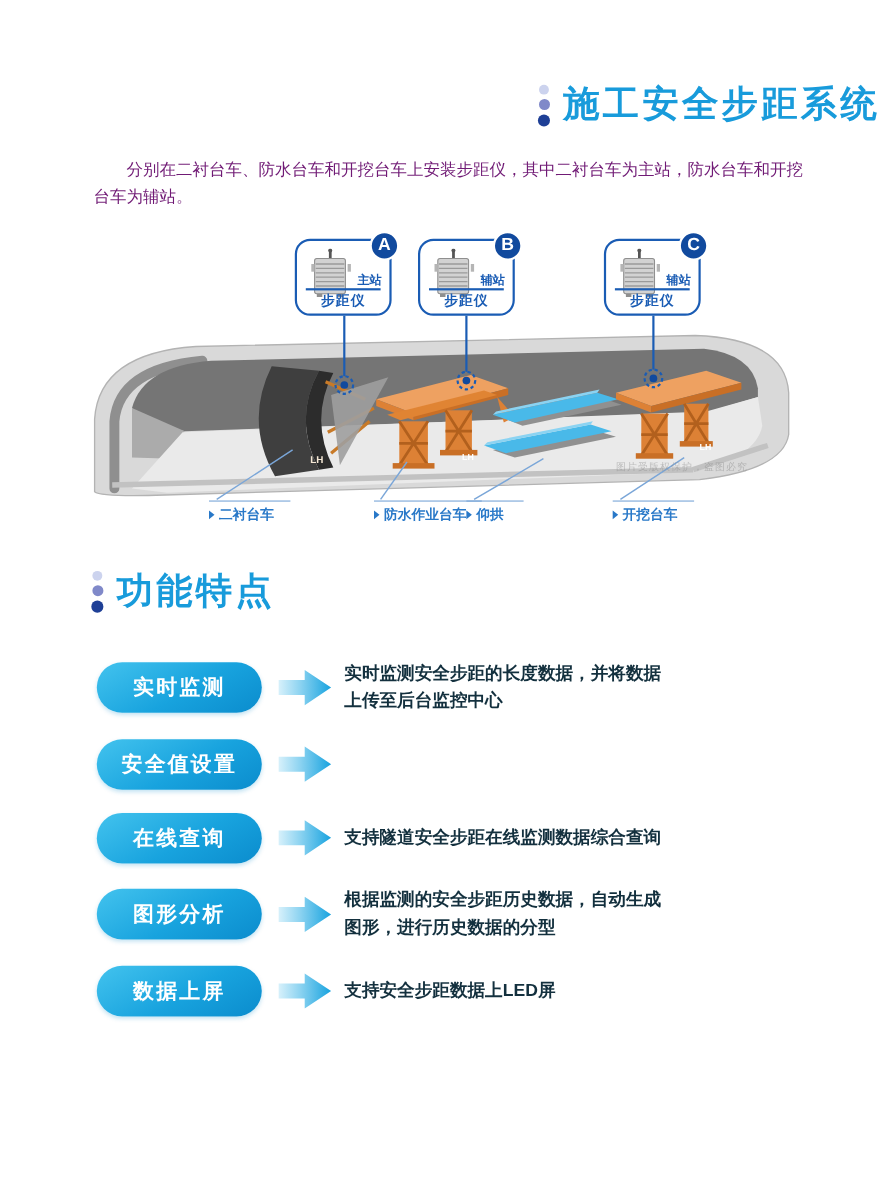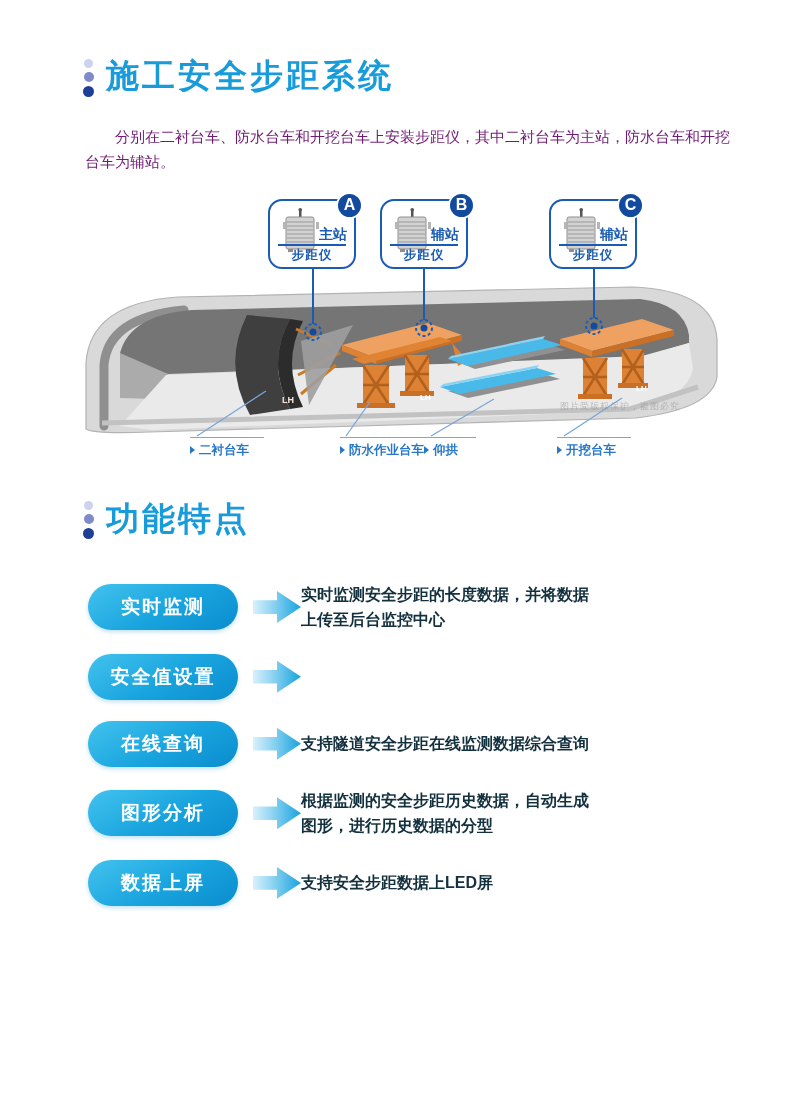--- a/index.html
+++ b/index.html
@@ -2,21 +2,21 @@
 <html><head>
 <meta charset="utf-8">
 <style>
   * { margin:0; padding:0; box-sizing:border-box; }
   html,body { background:#fff; }
   body { font-family:"Liberation Sans","DejaVu Sans",sans-serif; }
   .page { position:relative; width:800px; height:1094px; margin:0 auto; background:#fff; overflow:hidden; }
 
   
   .section-header { display:flex; align-items:center; margin-left:83px; }
-  .section-header.first { padding-top:54px; }
+  .section-header.first { padding-top:72px;justify-content:flex-end; }
   .section-header.second { margin-top:26px; }
   .dots { display:flex; flex-direction:column; align-items:center; gap:4px; margin-right:12px; margin-top:2px; }
   .dots .d { border-radius:50%; }
   .dots .d1 { width:9px;  height:9px;  background:#ccd3ee; }
   .dots .d2 { width:10px; height:10px; background:#8089c9; }
   .dots .d3 { width:11px; height:11px; background:#1e3f96; }
   .section-title { font-size:33px; font-weight:700; color:#189bdb; letter-spacing:3px; }
 
   
   .intro { margin:26px 70px 0 85px; font-size:15px; line-height:1.65; color:#701a75; text-indent:2em; font-weight:500;font-family:Liberation Serif, serif; }
@@ -25,21 +25,21 @@
   .diagram { position:relative; width:800px; height:278px; margin-top:18px; }
   .diagram-bg { position:absolute; left:0; top:0; width:800px; height:278px; }
 
   .device-card { position:absolute; top:6px; width:88px; height:70px; background:#fff;
                  border:2px solid #1a5cb4; border-radius:14px; }
   .device-card.a { left:268px; } .device-card.b { left:380px; } .device-card.c { left:549px; }
   .badge { position:absolute; top:-9px; right:-9px; width:27px; height:27px; border-radius:50%;
            background:#114a9e; border:2px solid #fff; color:#fff; font-size:16px; font-weight:700;
            display:flex; align-items:center; justify-content:center; }
   .device-icon { position:absolute; left:12px; top:7px; width:38px; height:46px; }
-  .device-role { position:absolute; right:7px; bottom:23px; font-size:14px; font-weight:700; color:#1a5cb4; }
+  .device-role { position:absolute; right:7px; bottom:23px; font-size:11px; font-weight:700; color:#1a5cb4; }
   .device-rule { position:absolute; left:8px; right:8px; bottom:21px; height:1.5px; background:#1a5cb4; }
   .device-name { position:absolute; left:0; right:0; bottom:3px; text-align:center; font-size:12.5px;
                  font-weight:700; color:#1a5cb4; letter-spacing:1px; }
 
   .eq-label { position:absolute; top:244px; border-top:1.5px solid #7aa6d8; padding-top:4px;
               display:flex; align-items:center; gap:4px; color:#2878c8; font-size:12.5px; font-weight:700; }
   .eq-label .tri { width:0; height:0; border-left:5px solid #2878c8; border-top:4px solid transparent;
                    border-bottom:4px solid transparent; }
   .eq-label.l1 { left:190px; width:74px; }
   .eq-label.l2 { left:340px; width:98px; }
@@ -51,21 +51,21 @@
   
   .features { margin:40px 0 0 88px; }
   .feature-row { display:flex; align-items:center; margin-bottom:21px; }
   .pill { width:150px; height:46px; flex:0 0 150px; border-radius:24px; display:flex; align-items:center; justify-content:center;
           background:linear-gradient(150deg,#43c3ee 0%,#18a3de 55%,#0b8ccd 100%);
           color:#fff; font-size:19px; font-weight:700; letter-spacing:2px;
           box-shadow:0 2px 4px rgba(11,140,205,.25); }
   .arrow { margin-left:15px; width:48px; height:34px; flex:0 0 48px;
            background:linear-gradient(90deg,#d8f1fb 0%,#8fd4f1 40%,#18a3df 100%);
            clip-path:polygon(0 30%, 50% 30%, 50% 3%, 100% 50%, 50% 97%, 50% 70%, 0 70%); }
-  .desc { width:302px; font-size:16px; font-weight:600; color:#13303e; line-height:1.6; }
+  .desc { margin-left:12px; width:302px; font-size:16px; font-weight:600; color:#13303e; line-height:1.6; }
 </style>
 </head>
 <body>
 
 <div class="page">
 
   <div class="section-header first">
     <div class="dots">
       <span class="d d1"></span>
         <span class="d d2"></span>

